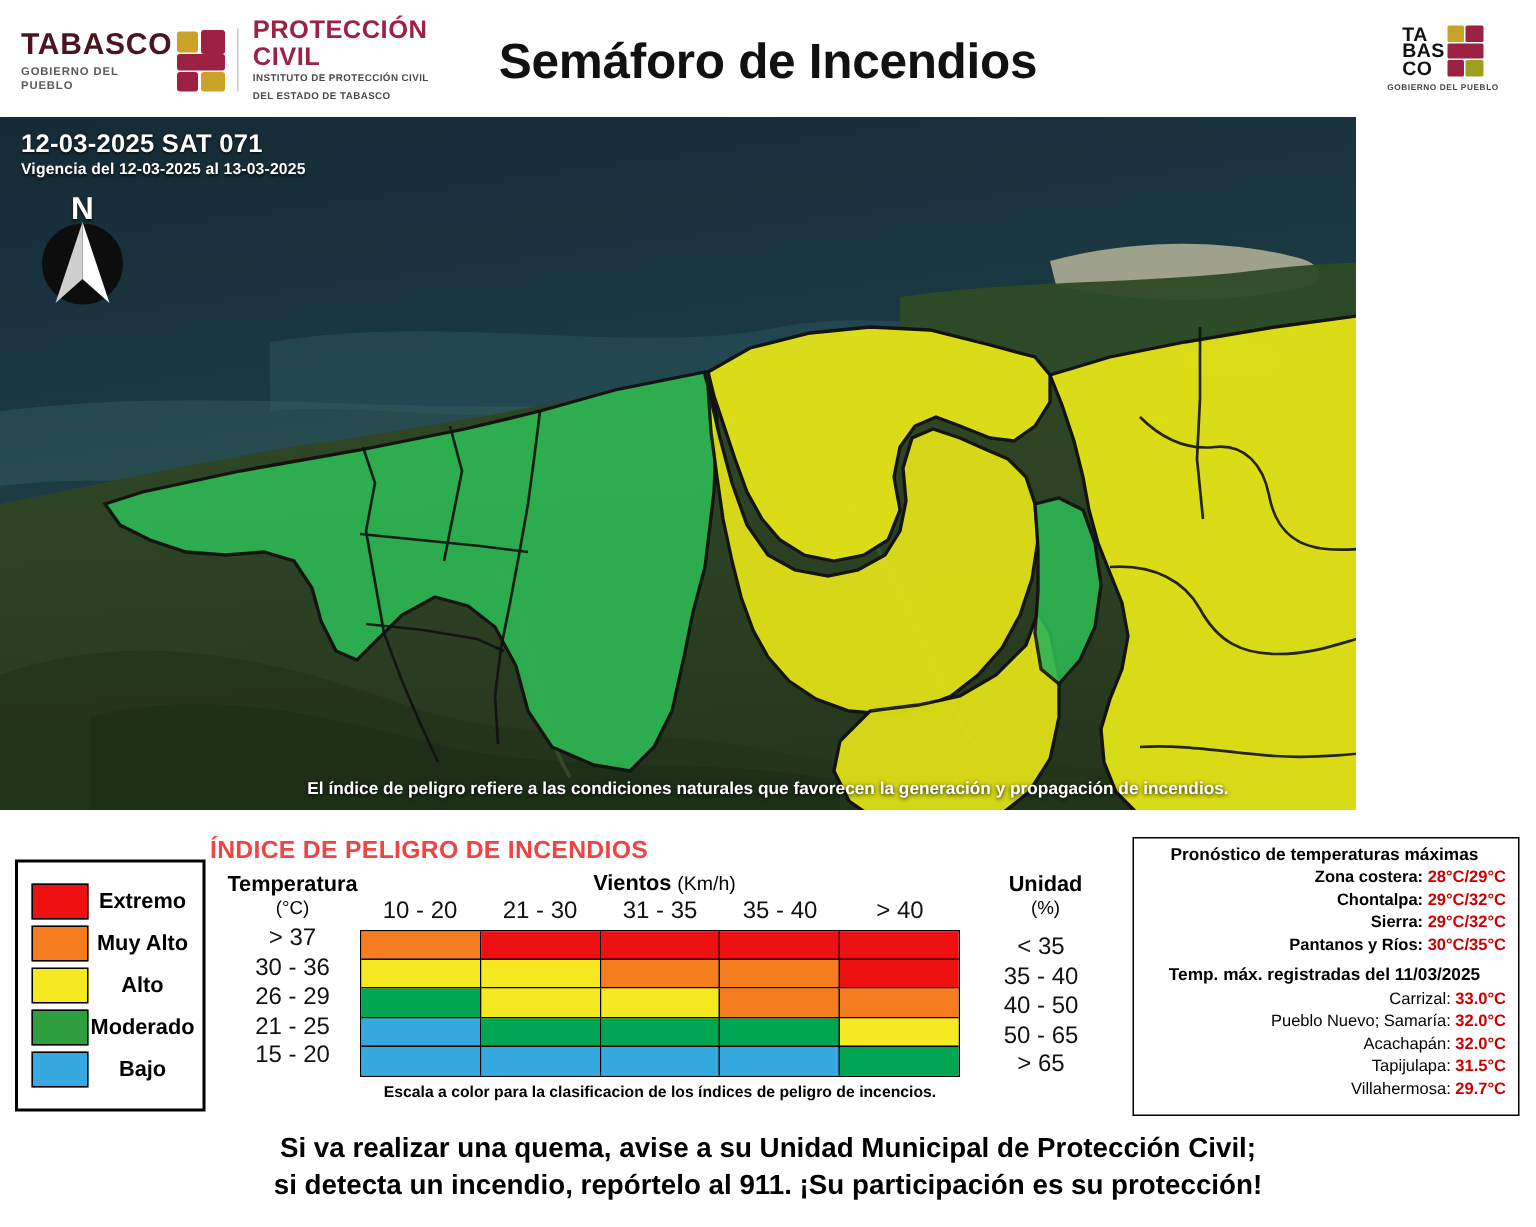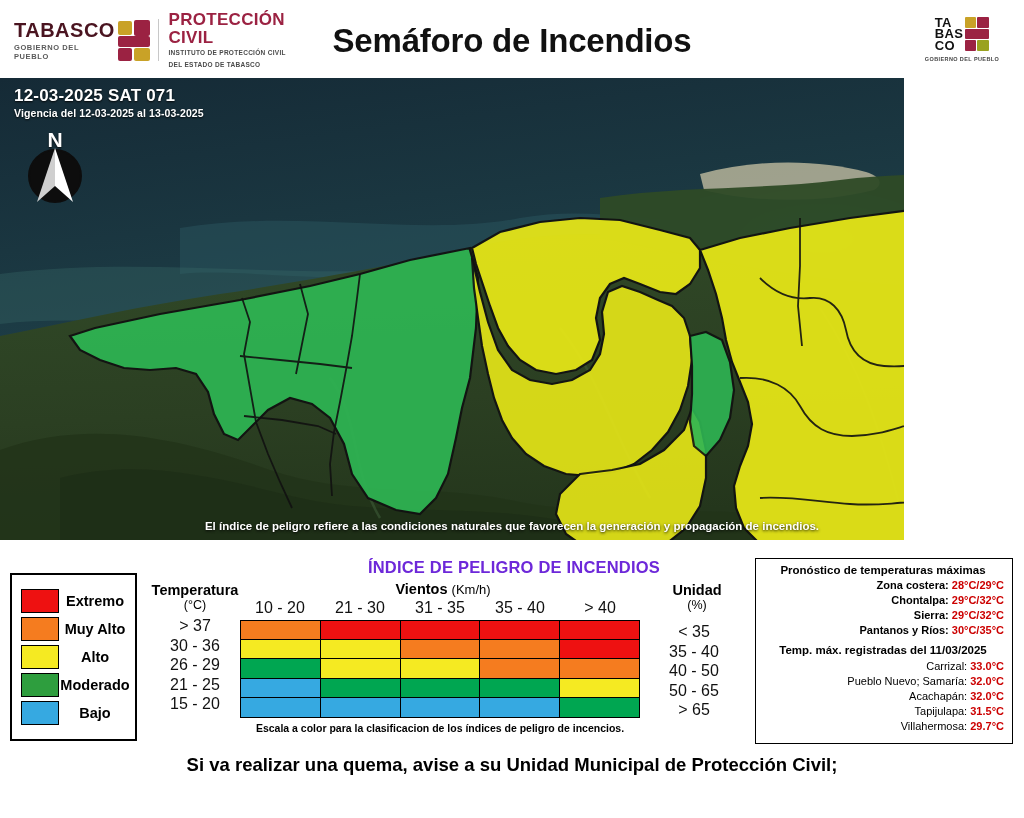--- a/index.html
+++ b/index.html
@@ -69,22 +69,22 @@
   
   #lower { position:absolute; left:0; top:540px; width:1024px; height:278px; background:#fff; }
 
   #legend-box { position:absolute; left:10px; top:33px; width:127px; height:168px;
                 border:2px solid #000; background:#fff; display:flex; flex-direction:column;
                 justify-content:center; padding:6px 0; }
   .legend-row { display:flex; align-items:center; height:28px; padding-left:9px; }
   .legend-swatch { width:38px; height:24px; border:1.5px solid #000; flex:0 0 auto; }
   .legend-label { flex:1; text-align:center; font-size:14.5px; font-weight:bold; color:#000; padding-right:4px; }
 
-  #grid-title { position:absolute; left:140px; top:18px; width:520px; text-align:right;
-                font-size:16.5px; font-weight:bold; color:#6d28d9; letter-spacing:0.2px; }
+  #grid-title { position:absolute; left:140px; top:18px; width:520px; text-align:left;
+                font-size:16.5px; font-weight:bold; color:#ef4444; letter-spacing:0.2px; }
 
   .col-temp { position:absolute; left:145px; top:42px; width:100px; text-align:center; }
   .col-temp .hd1 { font-size:14.5px; font-weight:bold; color:#000; }
   .col-temp .hd2 { font-size:12.5px; color:#000; margin-top:0px; }
   .temp-vals { margin-top:4px; }
   .temp-vals div { font-size:16px; color:#111; line-height:19.6px; height:19.6px; }
 
   #wind-head { position:absolute; left:248px; top:41px; width:390px; text-align:center;
                font-size:14.5px; font-weight:bold; color:#000; }
   #wind-head span.unit { font-weight:normal; font-size:13px; }
@@ -413,16 +413,17 @@
         <span class="v" style="color: rgb(204, 0, 0);">31.5°C</span>
       </div>
       <div class="fc-line2">
         <span>Villahermosa:</span>
         <span class="v" style="color: rgb(204, 0, 0);">29.7°C</span>
       </div>
     </div>
 
     <div id="bottom-msg">
       <div>Si va realizar una quema, avise a su Unidad Municipal de Protección Civil;</div>
+      <div>si detecta un incendio, repórtelo al 911. ¡Su participación es su protección!</div>
     </div>
 
   </div>
 </div>
 
 </body></html>

